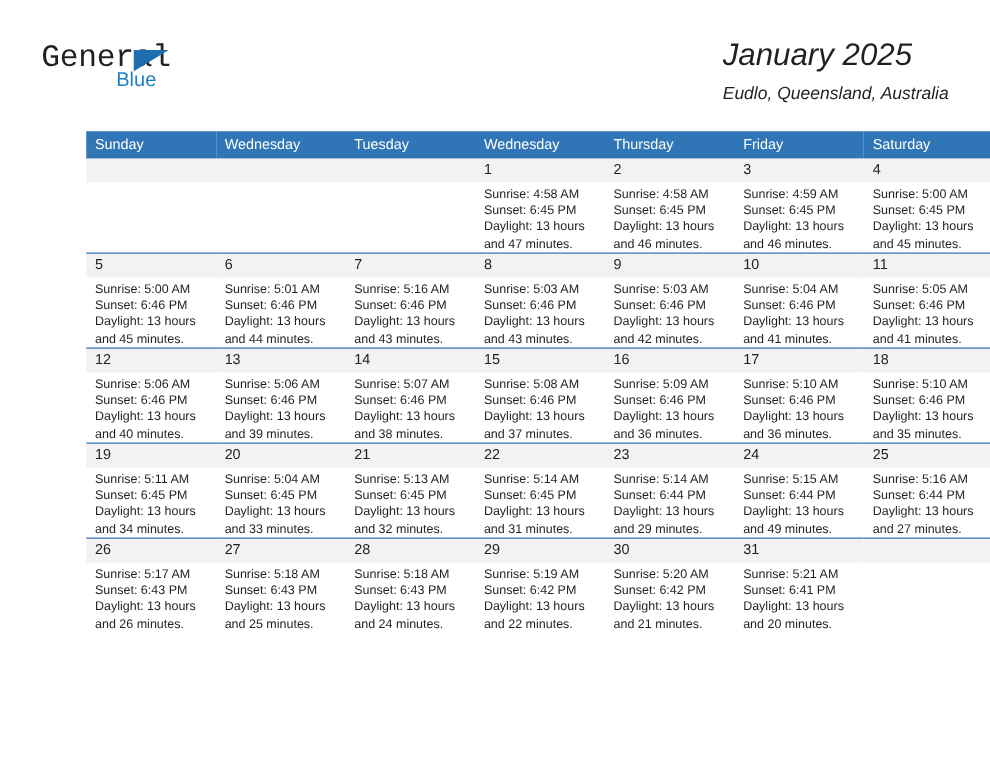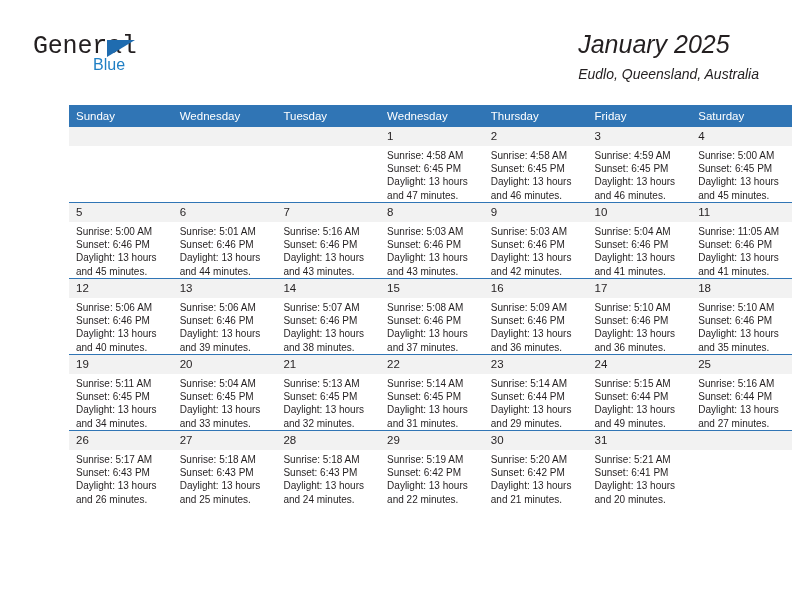--- a/index.html
+++ b/index.html
@@ -274,21 +274,21 @@
             <div class="info">
               <div>Sunrise: 5:04 AM</div>
               <div>Sunset: 6:46 PM</div>
               <div>Daylight: 13 hours</div>
               <div>and 41 minutes.</div>
             </div>
           </td>
           <td class="cell-day">
             <span class="daynum">11</span>
             <div class="info">
-              <div>Sunrise: 11:05 AM</div>
+              <div>Sunrise: 5:05 AM</div>
               <div>Sunset: 6:46 PM</div>
               <div>Daylight: 13 hours</div>
               <div>and 41 minutes.</div>
             </div>
           </td>
         </tr>
         <tr class="week-row">
           <td class="cell-day">
             <span class="daynum">12</span>
             <div class="info">

